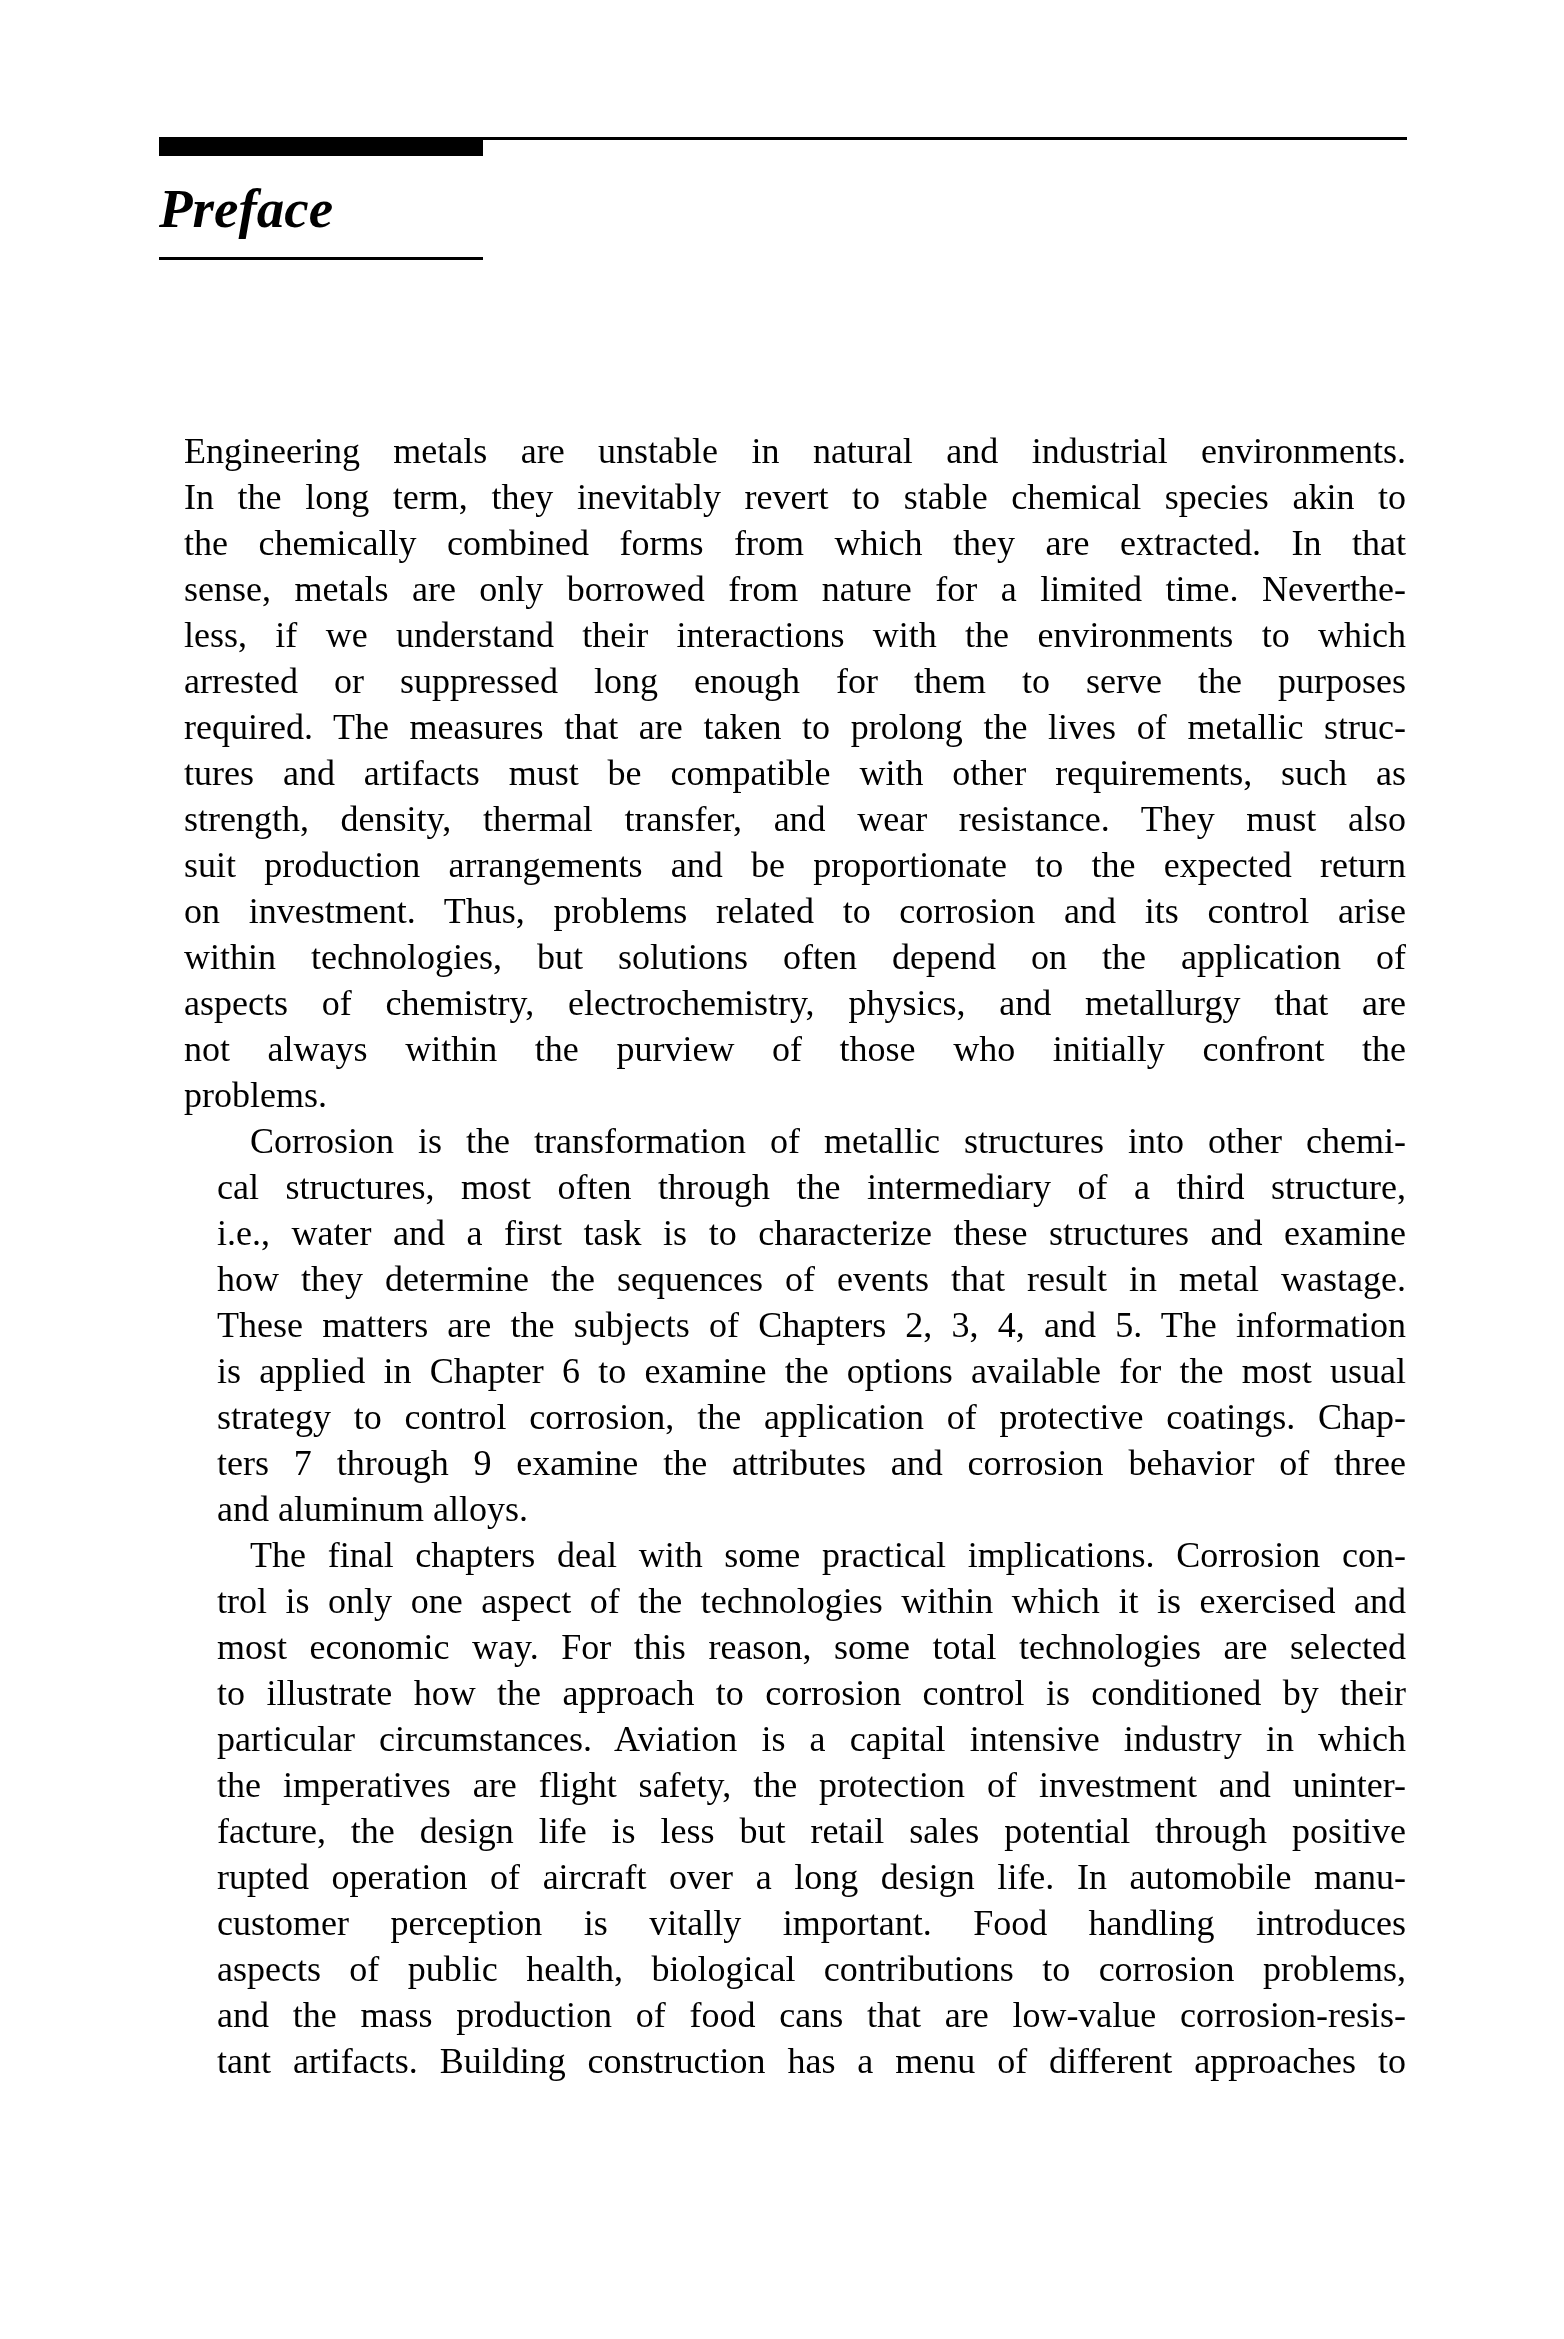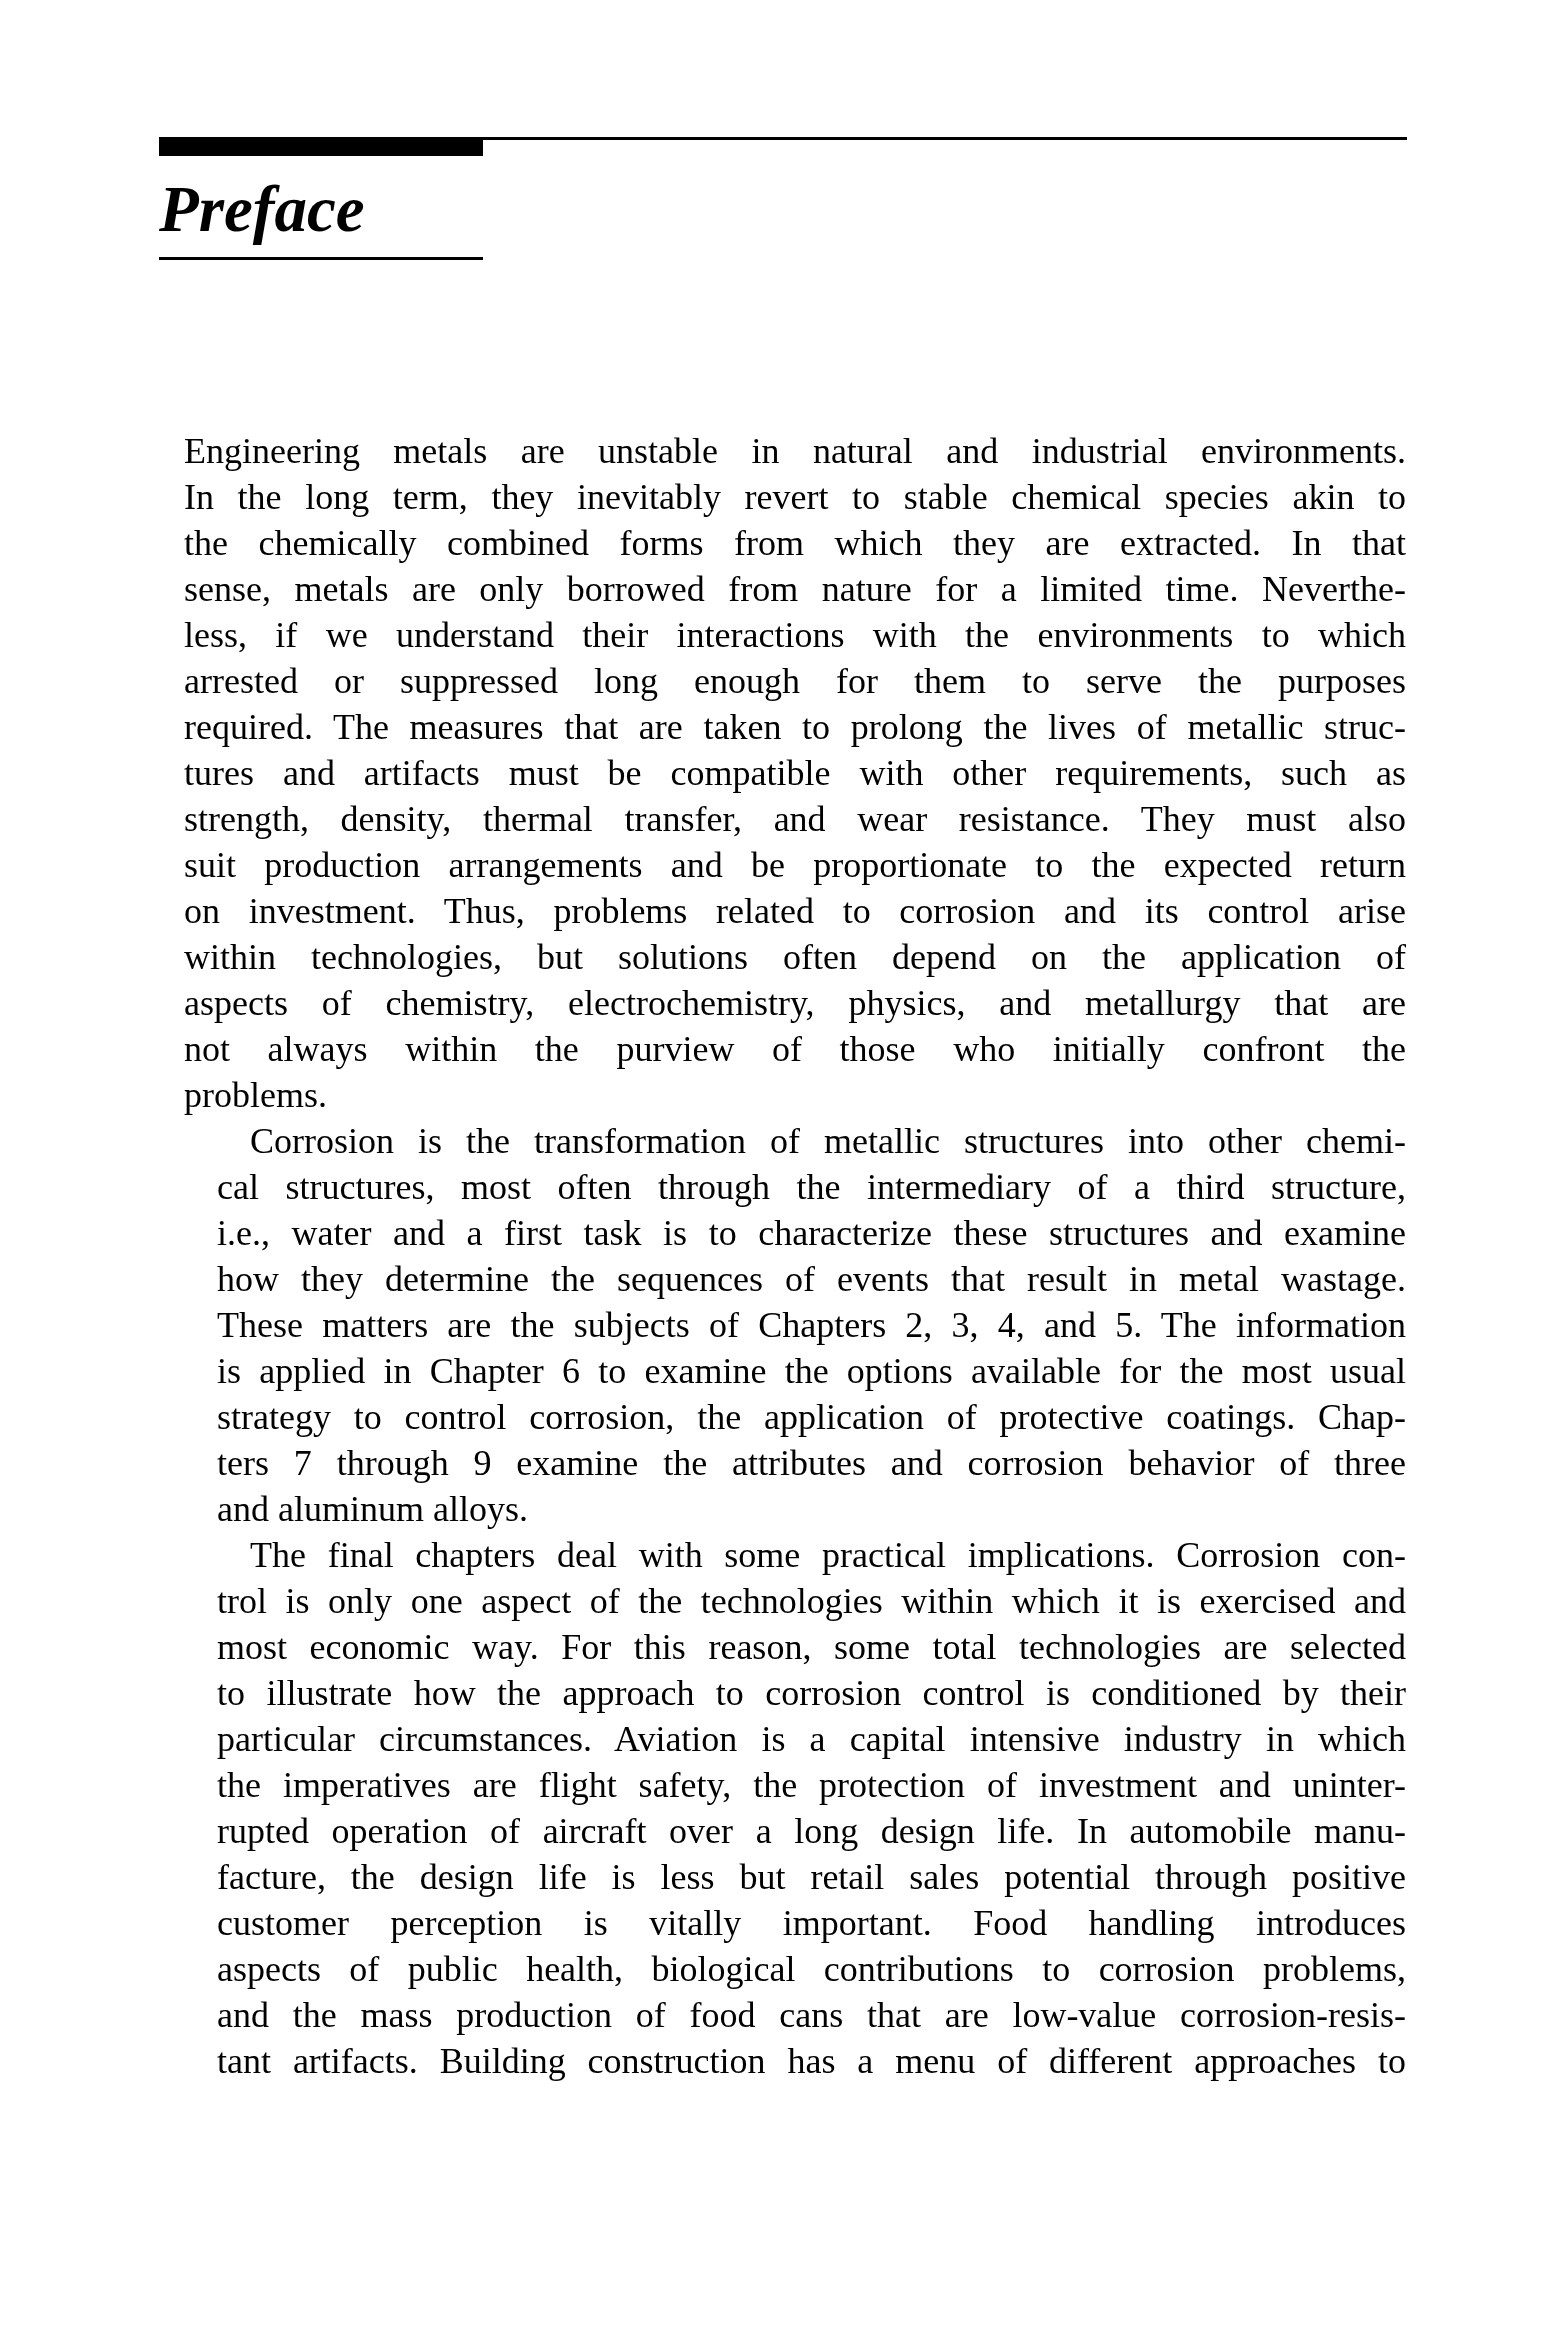--- a/index.html
+++ b/index.html
@@ -2,21 +2,21 @@
 <html style="font-size:14.8px"><head>
 <meta charset="utf-8">
 <style>
   html, body { margin: 0; padding: 0; background: #ffffff; }
   body { width: 1564px; height: 2340px; position: relative; overflow: hidden; color: #000; }
   .thin-rule { position: absolute; left: 159px; top: 137px; width: 1248px; height: 2.8px; background: #000; }
   .thick-bar { position: absolute; left: 159px; top: 137px; width: 324px; height: 18.5px; background: #000; }
   .title {
     position: absolute; left: 159px; top: 172px;
     font-family: "Liberation Serif", "DejaVu Serif", serif;
-    font-style: italic; font-weight: bold; font-size: 65px; line-height: 74px;
+    font-style: italic; font-weight: bold; font-size: 55px; line-height: 74px;
     margin: 0; letter-spacing: 0px;
   }
   .title-underline { position: absolute; left: 159px; top: 257px; width: 324px; height: 2.8px; background: #000; }
   .body-text {
     position: absolute; left: 160px; top: 428px; width: 1246px;
     font-family: "Liberation Serif", "DejaVu Serif", serif;
     font-size: 36px; line-height: 46px;
     text-align: justify;
   }
   .body-text p { margin: 0; }
@@ -61,21 +61,21 @@
       <span class="line">ters 7 through 9 examine the attributes and corrosion behavior of three</span>
       <span class="line last">and aluminum alloys.</span>
     </p>
     <p>
       <span class="line" style="padding-left: 33px;">The final chapters deal with some practical implications. Corrosion con-</span>
       <span class="line">trol is only one aspect of the technologies within which it is exercised and</span>
       <span class="line">most economic way. For this reason, some total technologies are selected</span>
       <span class="line">to illustrate how the approach to corrosion control is conditioned by their</span>
       <span class="line">particular circumstances. Aviation is a capital intensive industry in which</span>
       <span class="line">the imperatives are flight safety, the protection of investment and uninter-</span>
+      <span class="line">facture, the design life is less but retail sales potential through positive</span>
       <span class="line">rupted operation of aircraft over a long design life. In automobile manu-</span>
-      <span class="line">facture, the design life is less but retail sales potential through positive</span>
       <span class="line">customer perception is vitally important. Food handling introduces</span>
       <span class="line">aspects of public health, biological contributions to corrosion problems,</span>
       <span class="line">and the mass production of food cans that are low-value corrosion-resis-</span>
       <span class="line">tant artifacts. Building construction has a menu of different approaches to</span>
     </p>
   </div>
 
 
 </body></html>

